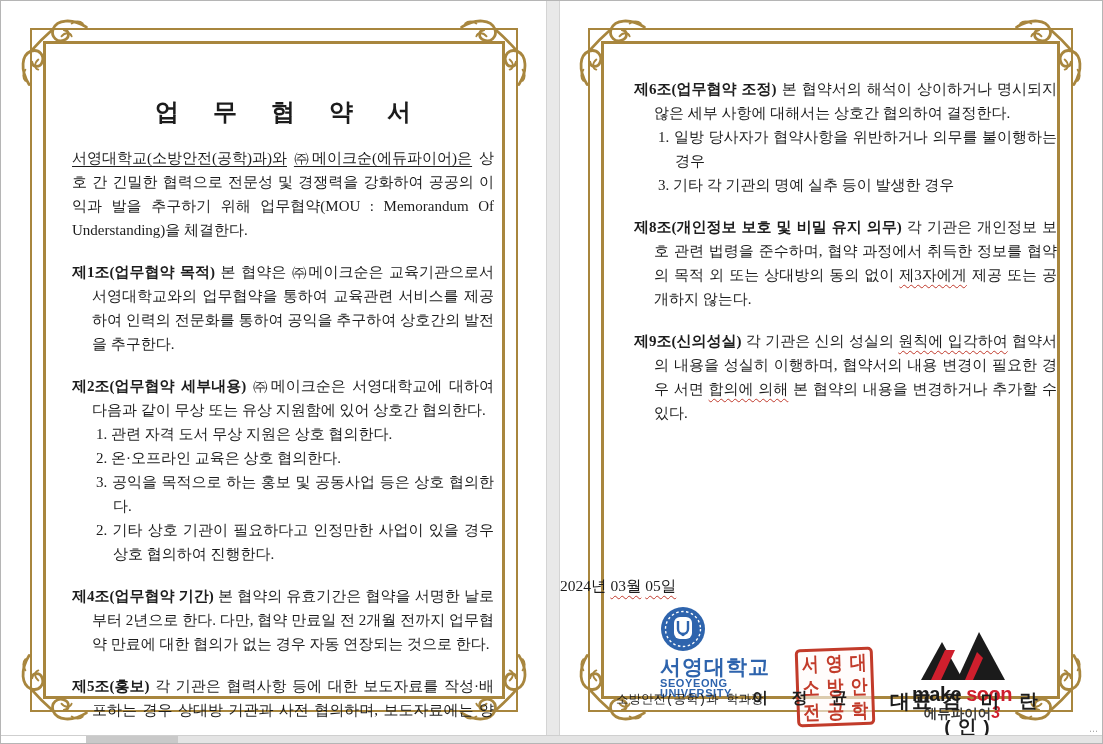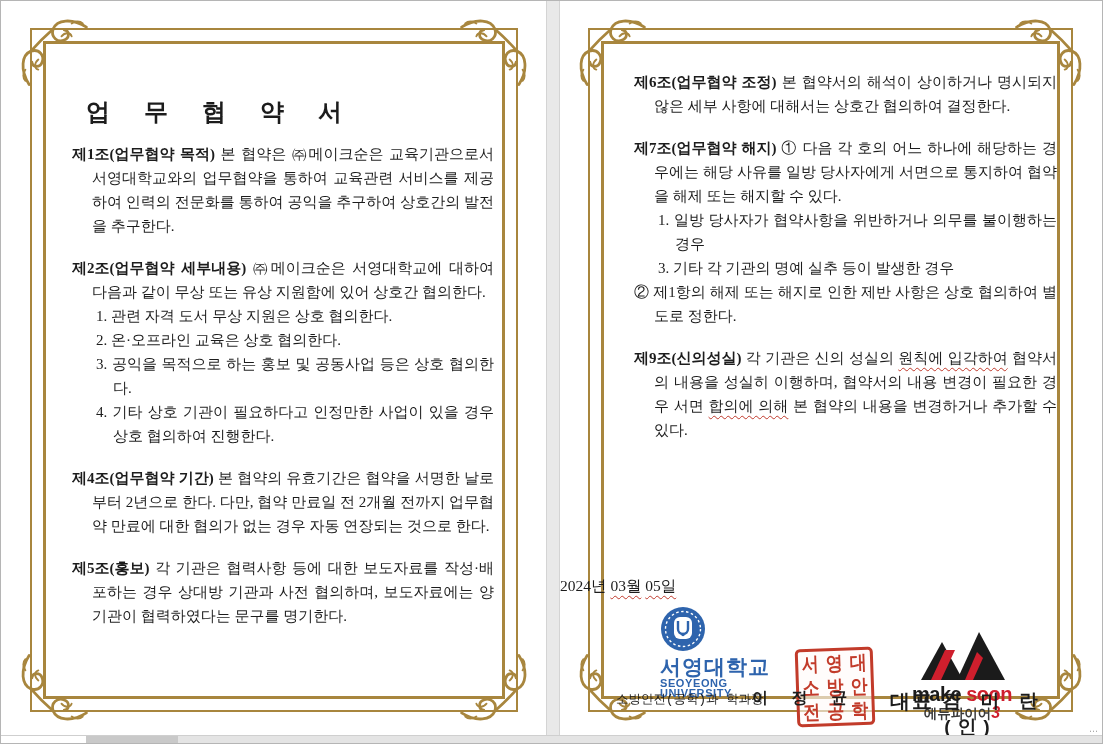--- a/index.html
+++ b/index.html
@@ -18,21 +18,21 @@
   .frame-inner{position:absolute;left:41px;right:41px;top:41px;bottom:37px;border:3px solid #a8863e;}
   .corner{position:absolute;width:74px;height:74px;z-index:5;}
   .corner.tl{left:16px;top:16px;}
   .corner.tr{right:16px;top:16px;transform:scaleX(-1);}
   .corner.bl{left:16px;bottom:12px;transform:scaleY(-1);}
   .corner.br{right:16px;bottom:12px;transform:scale(-1,-1);}
   
   .content{position:absolute;z-index:10;font-size:15px;line-height:24px;text-align:justify;}
   .page.left .content{left:70px;right:52px;top:100px;height:620px;overflow:hidden;}
   .page.right .content{left:74px;right:44px;top:62px;height:500px;overflow:hidden;}
-  h1.doc-title{font-size:24px;font-weight:bold;text-align:left;letter-spacing:14px;margin:0 0 0 14px;padding:0;}
+  h1.doc-title{font-size:24px;font-weight:bold;text-align:center;letter-spacing:14px;margin:0 0 0 14px;padding:0;}
   p{margin:0;}
   .intro{margin-top:22px;}
   .article{margin-top:18px;padding-left:20px;text-indent:-20px;}
   .head{font-weight:bold;}
   .item{margin-left:24px;padding-left:17px;text-indent:-17px;}
   .uline{text-decoration:underline;text-underline-offset:3px;}
   .sp{ text-decoration:underline; text-decoration-style:wavy; text-decoration-color:#c0392b; text-decoration-thickness:1px; text-underline-offset:4px;}
   
   .date-line{position:absolute;left:0;right:0;top:576px;font-size:15.5px;z-index:11;}
   .logo-seoyeong{position:absolute;left:100px;top:606px;width:126px;text-align:left;z-index:11;}
@@ -88,28 +88,29 @@
   <svg class="corner bl" viewBox="0 0 80 80">
       <use href="#flourish"></use>
     </svg>
   <svg class="corner br" viewBox="0 0 80 80">
       <use href="#flourish"></use>
     </svg>
 
   <div class="content">
     <h1 class="doc-title">업 무 협 약 서</h1>
 
+    <p class="intro"><span class="uline">서영대학교(소방안전(공학)과)와</span><span> </span><span class="uline">㈜메이크순(에듀파이어)은</span><span> 상호 간 긴밀한 협력으로 전문성 및 경쟁력을 강화하여 공공의 이익과 발을 추구하기 위해 업무협약(MOU : Memorandum Of Understanding)을 체결한다.</span></p>
 
     <p class="article"><b class="head">제1조(업무협약 목적)</b><span> 본 협약은 ㈜메이크순은 교육기관으로서 서영대학교와의 업무협약을 통하여 교육관련 서비스를 제공하여 인력의 전문화를 통하여 공익을 추구하여 상호간의 발전을 추구한다.</span></p>
 
     <p class="article"><b class="head">제2조(업무협약 세부내용)</b><span> ㈜메이크순은 서영대학교에 대하여 다음과 같이 무상 또는 유상 지원함에 있어 상호간 협의한다.</span></p>
     <p class="item">1. 관련 자격 도서 무상 지원은 상호 협의한다.</p>
     <p class="item">2. 온·오프라인 교육은 상호 협의한다.</p>
     <p class="item">3. 공익을 목적으로 하는 홍보 및 공동사업 등은 상호 협의한다.</p>
-    <p class="item">4. 기타 상호 기관이 필요하다고 인정만한 사업이 있을 경우 상호 협의하여 진행한다.</p>
+    <p class="item">2. 기타 상호 기관이 필요하다고 인정만한 사업이 있을 경우 상호 협의하여 진행한다.</p>
 
     <p class="article"><b class="head">제4조(업무협약 기간)</b><span> 본 협약의 유효기간은 협약을 서명한 날로부터 2년으로 한다. 다만, 협약 만료일 전 2개월 전까지 업무협약 만료에 대한 협의가 없는 경우 자동 연장되는 것으로 한다.</span></p>
 
     <p class="article"><b class="head">제5조(홍보)</b><span> 각 기관은 협력사항 등에 대한 보도자료를 작성·배포하는 경우 상대방 기관과 사전 협의하며, 보도자료에는 양 기관이 협력하였다는 문구를 명기한다.</span></p>
   </div>
 </div>
 
 <div class="page right">
   <div class="frame-outer"></div>
   <div class="frame-inner"></div>
@@ -120,27 +121,26 @@
       <use href="#flourish"></use>
     </svg>
   <svg class="corner bl" viewBox="0 0 80 80">
       <use href="#flourish"></use>
     </svg>
   <svg class="corner br" viewBox="0 0 80 80">
       <use href="#flourish"></use>
     </svg>
 
   <div class="content">
-    <p class="article" style="margin-top:8px"><b class="head">제6조(업무협약 조정)</b><span> 본 협약서의 해석이 상이하거나 명시되지 않은 세부 사항에 대해서는 상호간 협의하여 결정한다.</span></p>
+    <p class="article" style="margin-top:15px"><b class="head">제6조(업무협약 조정)</b><span> 본 협약서의 해석이 상이하거나 명시되지 않은 세부 사항에 대해서는 상호간 협의하여 결정한다.</span></p>
 
-    <p class="article"><b class="head">제7조(업무협약 해지)</b><span> ① 다음 각 호의 어느 하나에 해당하는 경우에는 해당 사유를 일방 당사자에게 서면으로 통지하여 협약을 해제 또는 해지할 수 있다.</span></p>
     <p class="item">1. 일방 당사자가 협약사항을 위반하거나 의무를 불이행하는 경우</p>
     <p class="item">3. 기타 각 기관의 명예 실추 등이 발생한 경우</p>
-    <p class="article" style="margin-top:0">② 제1항의 해제 또는 해지로 인한 제반 사항은 상호 협의하여 별도로 정한다.</p>
 
+    <p class="article"><b class="head">제8조(개인정보 보호 및 비밀 유지 의무)</b><span> 각 기관은 개인정보 보호 관련 법령을 준수하며, 협약 과정에서 취득한 정보를 협약의 목적 외 또는 상대방의 동의 없이 </span><span class="sp">제3자에게</span><span> 제공 또는 공개하지 않는다.</span></p>
 
     <p class="article"><b class="head">제9조(신의성실)</b><span> 각 기관은 신의 성실의 </span><span class="sp">원칙에 입각하여</span><span> 협약서의 내용을 성실히 이행하며, 협약서의 내용 변경이 필요한 경우 서면 </span><span class="sp">합의에 의해</span><span> 본 협약의 내용을 변경하거나 추가할 수 있다.</span></p>
 
   </div>
 
   <div class="date-line"><span>2024년</span><span> </span><span class="sp">03월</span><span> </span><span class="sp">05일</span></div>
 
   <div class="logo-seoyeong">
     <svg width="46" height="46" viewBox="0 0 46 46">
       <circle cx="23" cy="23" r="22" fill="#2e64ad"></circle>

